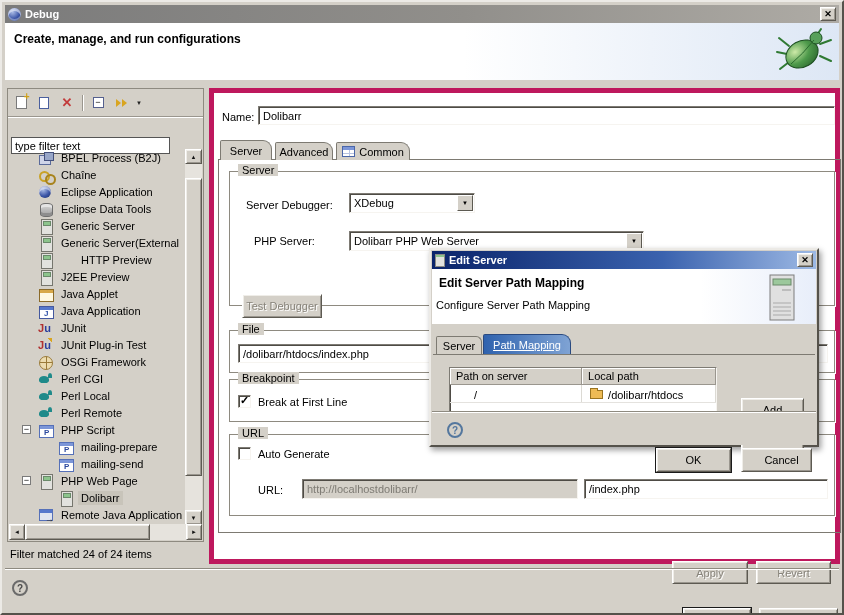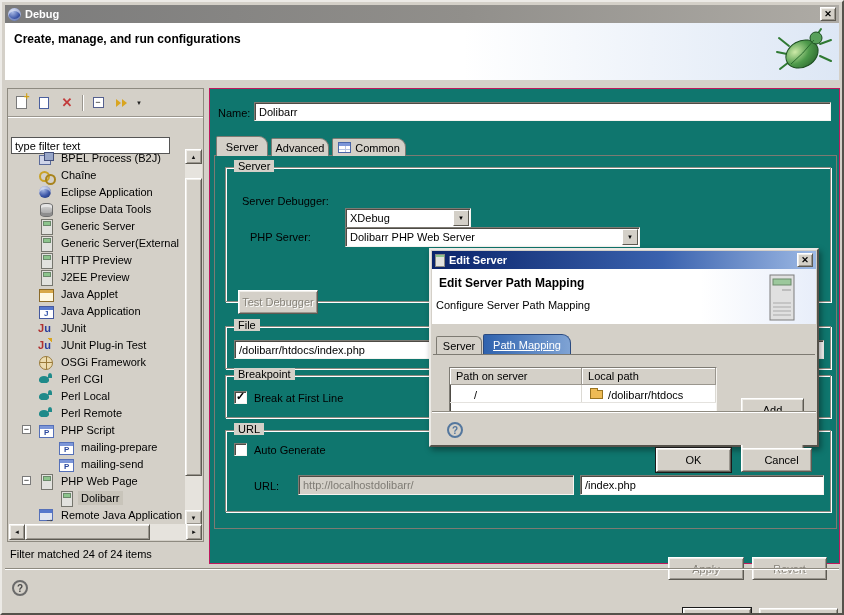--- a/index.html
+++ b/index.html
@@ -84,21 +84,21 @@
   .i-php::before{content:"";position:absolute;left:1px;top:2px;width:13px;height:11px;background:#fff;border:1px solid #5570b8;box-shadow:inset 0 3px 0 #7c96d8;}
   .i-php::after{content:"P";position:absolute;left:6px;top:5px;font-size:8px;font-weight:bold;color:#2d4a9e;}
   .i-remote::before{content:"";position:absolute;left:1px;top:1px;width:12px;height:10px;background:#dfe4f0;border:1px solid #5570b8;box-shadow:inset 0 3px 0 #5577cc;}
   .i-remote::after{content:"→";position:absolute;left:7px;top:6px;font-size:9px;color:#333;}
   
   .sb{position:absolute;background:#e6e3dd;}
   .sbtn{position:absolute;display:flex;align-items:center;justify-content:center;font-size:6px;color:#111;}
   .sthumb{position:absolute;background:#d4d0c8;border:1px solid;border-color:#fff #5d5a52 #5d5a52 #fff;box-shadow:inset 1px 1px 0 #efede8,inset -1px -1px 0 #9a968e;}
   .status{position:absolute;left:8px;top:546px;}
   
-  .rpanel{position:absolute;left:207px;top:86px;width:631px;height:476px;border:1px solid #be185d;background:#0f766e;}
+  .rpanel{position:absolute;left:207px;top:86px;width:631px;height:476px;border:5px solid #be185d;background:#ffffff;}
   .tab{position:absolute;background:#d4d0c8;border:1px solid #7d7a72;border-bottom:none;border-radius:2px 9px 0 0;
        display:flex;align-items:center;justify-content:center;z-index:2;}
   .pane{position:absolute;left:4px;top:66px;width:623px;height:374px;border:1px solid #7d7a72;}
   .tbl-icon{position:relative;display:inline-block;width:13px;height:11px;background:#fff;border:1px solid #4a66a8;
        box-shadow:inset 0 3px 0 #7c96d8;margin-right:4px;
        background-image:linear-gradient(#b8c4e2,#b8c4e2),linear-gradient(#b8c4e2,#b8c4e2);
        background-size:100% 1px,1px 100%;background-position:0 6px,6px 0;background-repeat:no-repeat;}
   
   .dlg{position:absolute;left:427px;top:246px;width:390px;height:199px;background:#d4d0c8;z-index:10;
        border:2px solid;border-color:#eceae6 #55524b #55524b #eceae6;box-shadow:2px 3px 6px rgba(0,0,0,.4);}
@@ -201,21 +201,21 @@
           <span class="tlabel">Eclipse Data Tools</span>
         </div>
       <div class="trow" style="top:68px;padding-left:28px;">
           <span class="ic i-server"></span>
           <span class="tlabel">Generic Server</span>
         </div>
       <div class="trow" style="top:85px;padding-left:28px;">
           <span class="ic i-server"></span>
           <span class="tlabel">Generic Server(External La</span>
         </div>
-      <div class="trow" style="top:102px;padding-left:28px;">
+      <div class="trow" style="top:102px;padding-left:28px;gap:20px;">
           <span class="ic i-server"></span>
           <span class="tlabel">HTTP Preview</span>
         </div>
       <div class="trow" style="top:119px;padding-left:28px;">
           <span class="ic i-server"></span>
           <span class="tlabel">J2EE Preview</span>
         </div>
       <div class="trow" style="top:136px;padding-left:28px;">
           <span class="ic i-applet"></span>
           <span class="tlabel">Java Applet</span>
@@ -304,21 +304,21 @@
     <div class="tab" style="left:122px;top:49px;width:74px;height:18px;">
         <span class="tbl-icon"></span>
         <span>Common</span>
       </div>
 
     <div class="pane">
 
       <div class="group" style="left:10px;top:11px;width:606px;height:135px;">
         <span class="legend">Server</span>
         <span class="lbl" style="left:16px;top:27px;">Server Debugger:</span>
-        <div class="combo" style="left:119px;top:40px;width:126px;height:20px;">
+        <div class="combo" style="left:119px;top:21px;width:126px;height:20px;">
           <span class="ctext">XDebug</span>
           <span class="cbtn">▼</span>
         </div>
         <span class="lbl" style="left:16px;top:63px;margin-left:8px;">PHP Server:</span>
         <div class="combo" style="left:119px;top:59px;width:295px;height:20px;">
           <span class="ctext">Dolibarr PHP Web Server</span>
           <span class="cbtn">▼</span>
         </div>
         <div class="btn bout" style="left:427px;top:58px;width:64px;height:22px;">New</div>
         <div class="btn bout" style="left:500px;top:58px;width:77px;height:22px;">Configure...</div>

